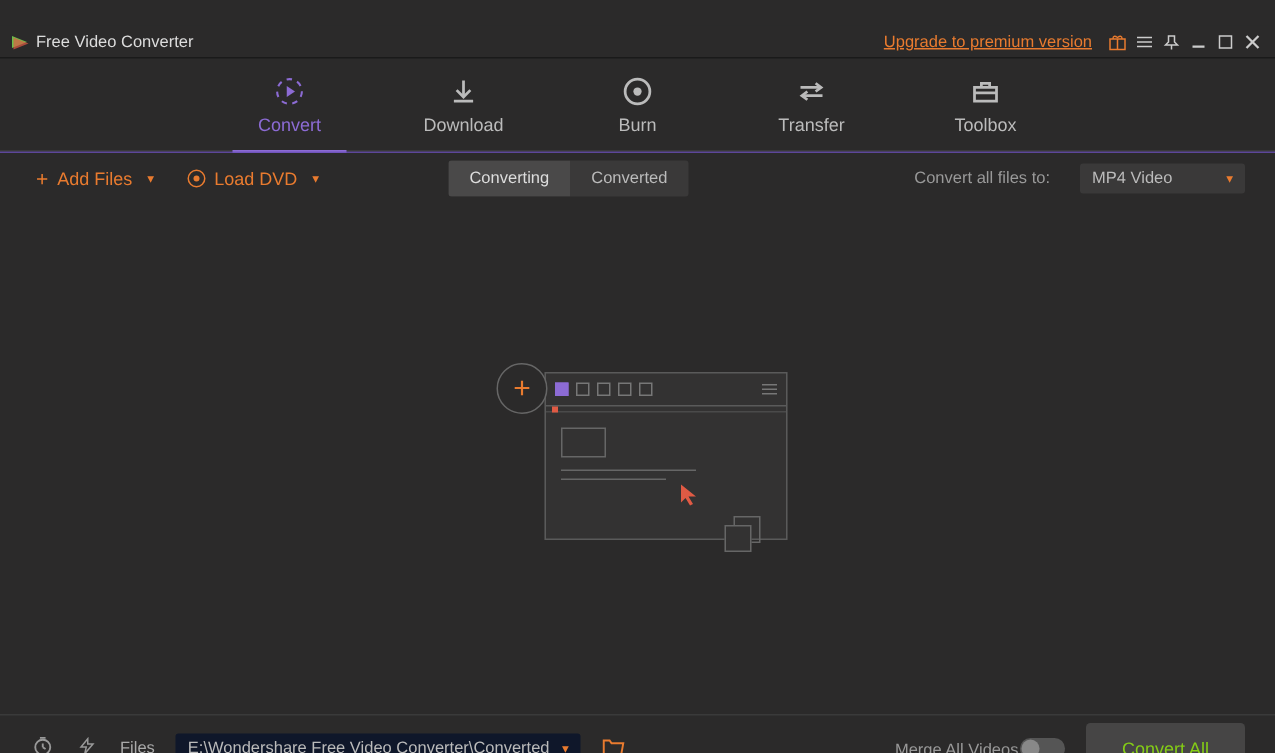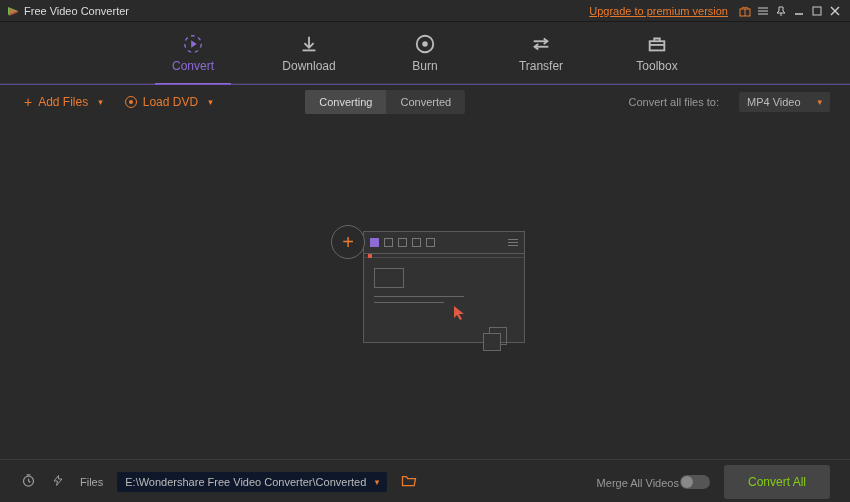--- a/index.html
+++ b/index.html
@@ -1,18 +1,18 @@
 <!DOCTYPE html>
 <html><head>
 <meta charset="utf-8">
 <style>
 * { margin: 0; padding: 0; box-sizing: border-box; font-family: "Segoe UI", Arial, sans-serif; }
 body { background: #2b2a2a; width: 850px; height: 502px; overflow: hidden; color: #bbb; font-size: 12px; }
 
-.titlebar { height: 22px; background: #2b2a2a; display: flex; align-items: center; padding: 0 6px; border-bottom: 1px solid #1a1a1a; }
+.titlebar { height: 22px; background: #2b2a2a; display: flex; align-items: center; padding: 0 6px; border-bottom: 1px solid #1a1a1a; margin-top: 17px; }
 .titlebar .app-title { font-size: 11px; color: #ddd; margin-left: 4px; }
 .titlebar .spacer { flex: 1; }
 .titlebar .upgrade { color: #e97b2f; font-size: 11px; text-decoration: underline; cursor: pointer; margin-right: 8px; }
 .titlebar .sys-icon { width: 18px; height: 18px; display: flex; align-items: center; justify-content: center; cursor: pointer; color: #ccc; }
 
 .main-tabs { height: 62px; display: flex; align-items: center; justify-content: center; gap: 40px; border-bottom: 1px solid #3a3a3a; }
 .main-tab { display: flex; flex-direction: column; align-items: center; justify-content: center; gap: 4px; width: 76px; height: 62px; cursor: pointer; color: #bbb; position: relative; }
 .main-tab.active { color: #8c6bd4; }
 .main-tab.active::after { content: ""; position: absolute; bottom: -1px; left: 0; right: 0; height: 2px; background: #8c6bd4; }
 .main-tab .tab-icon { width: 22px; height: 22px; }
@@ -27,21 +27,21 @@
 .dvd-icon { width: 12px; height: 12px; border: 1.5px solid #e97b2f; border-radius: 50%; position: relative; }
 .dvd-icon::after { content: ""; position: absolute; width: 4px; height: 4px; background: #e97b2f; border-radius: 50%; top: 3px; left: 3px; }
 
 .seg-wrap { margin: 0 auto; }
 .segmented { display: flex; background: #3a3939; border-radius: 2px; overflow: hidden; }
 .segmented .seg { padding: 6px 14px; font-size: 11px; cursor: pointer; color: #bbb; }
 .segmented .seg.active { background: #4a4949; color: #ddd; }
 
 .right-tools { margin-left: auto; display: flex; align-items: center; gap: 20px; }
 .label-sm { font-size: 11px; color: #999; }
-.select-box { background: #3a3939; padding: 4px 8px; width: 91px; display: flex; align-items: center; justify-content: space-between; font-size: 11px; cursor: pointer; border-radius: 2px; }
+.select-box { background: #3a3939; padding: 4px 8px; width: 110px; display: flex; align-items: center; justify-content: space-between; font-size: 11px; cursor: pointer; border-radius: 2px; }
 .select-box .chev2 { color: #e97b2f; font-size: 9px; }
 
 .content { flex: 1; height: 340px; display: flex; align-items: center; justify-content: center; }
 
 .footer { height: 44px; border-top: 1px solid #3a3a3a; display: flex; align-items: center; padding: 0 20px; gap: 14px; }
 .footer .out-label { font-size: 11px; color: #aaa; }
 .out-box { background: #0f172a; padding: 4px 8px; width: 270px; display: flex; align-items: center; font-size: 11px; color: #bbb; border-radius: 2px; cursor: pointer; }
 .out-box .chev2 { margin-left: auto; color: #e97b2f; font-size: 9px; }
 .folder-icon { color: #e97b2f; font-size: 13px; cursor: pointer; }
 .merge-wrap { margin-left: auto; display: flex; align-items: flex-end; gap: 1px; font-size: 11px; color: #999; }

